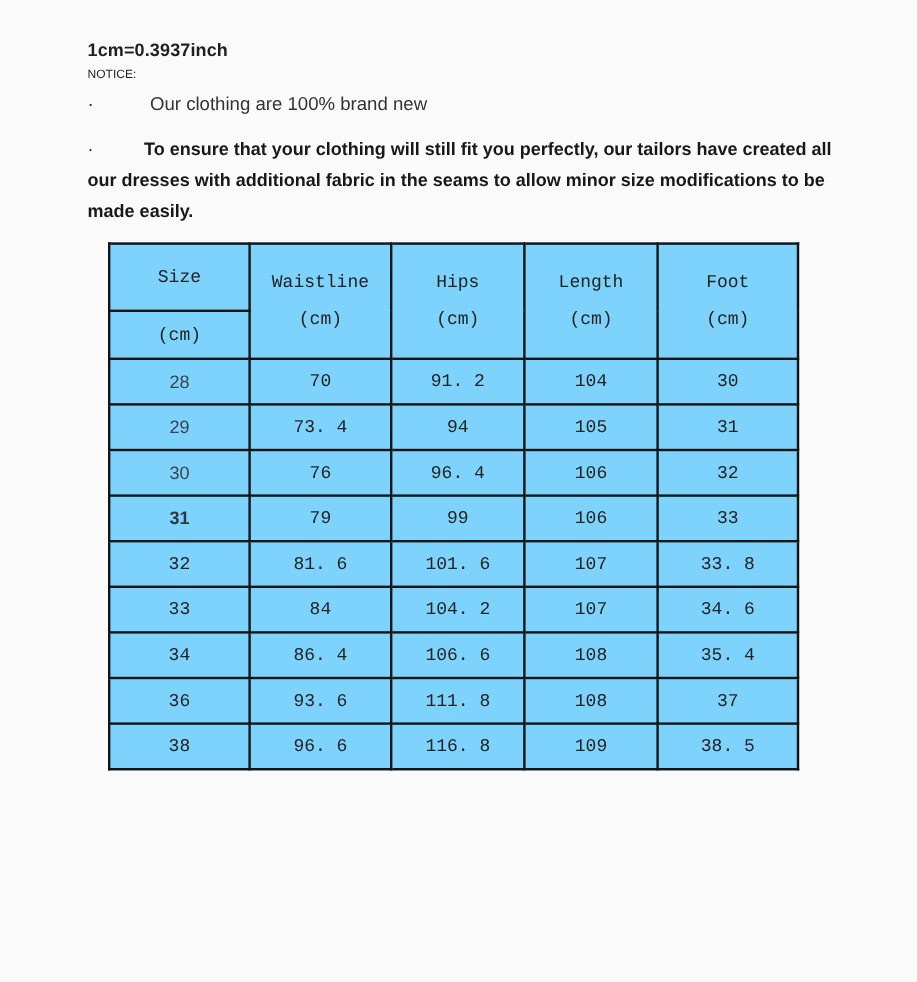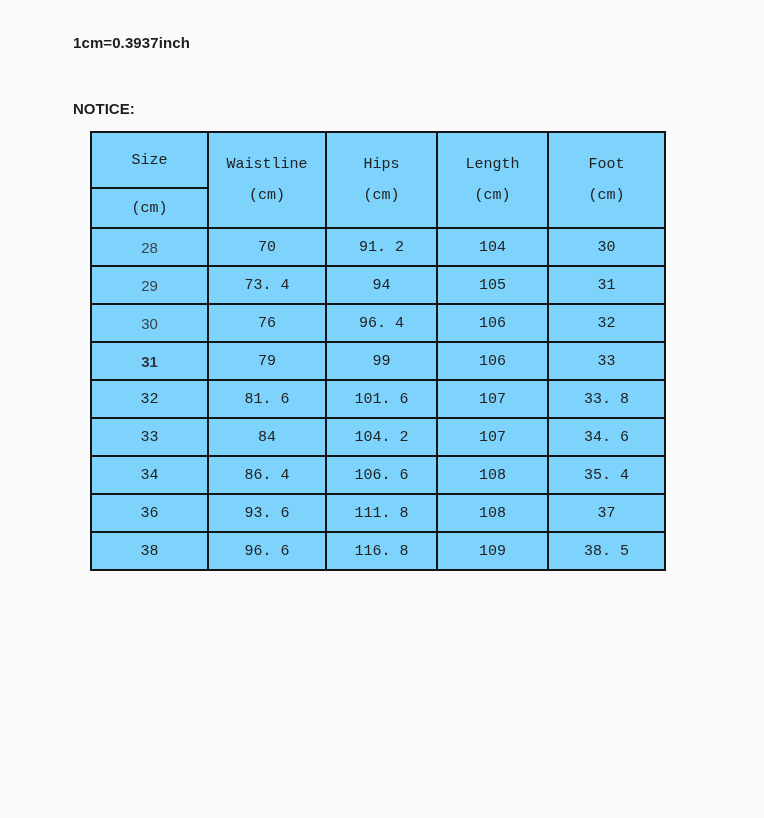--- a/index.html
+++ b/index.html
@@ -10,22 +10,21 @@
     color: #1f1f1f;
     overflow: hidden;
   }
   .content { padding: 33px 70px 16px 73px; }
 
   .conversion {
     font-size: 15px; font-weight: bold; line-height: 20px;
     letter-spacing: 0.1px;
   }
   .notice-title {
-    font-size: 15px; font-weight: bold; line-height: 20px;
-    margin-top: 46px;
+    font-size: 10px; font-weight: normal; line-height: 20px;
   }
   .notices { margin-top: 2px; }
   .notices p { margin: 0; font-size: 15px; line-height: 26px; }
   .notices p.first { margin-bottom: 11px; font-weight: normal; color: #333; font-size: 15.5px; }
   .notices p.bold { font-weight: bold; color: #181818; }
   .notices p.last { margin-top: 5px; }
   .bullet { display: inline-block; width: 6px; font-weight: normal; color: #222; }
   .tab { display: inline-block; width: 41px; }
   .tab-wide { display: inline-block; width: 46px; }
 
@@ -59,20 +58,22 @@
 </head>
 <body>
 
 <div class="content">
 
   <div class="conversion">1cm=0.3937inch</div>
 
   <div class="notice-title">NOTICE:</div>
 
   <div class="notices">
+    <p class="first"><span class="bullet">·</span><span class="tab-wide"></span><span>Our clothing are 100% brand new</span></p>
+    <p class="bold last"><span class="bullet">·</span><span class="tab"></span><span>To ensure that your clothing will still fit you perfectly, our tailors have created all our dresses with additional fabric in the seams to allow minor size modifications to be made easily.</span></p>
   </div>
 
   <table class="size-chart">
     <colgroup>
       <col style="width:117px">
         <col style="width:118px">
         <col style="width:111px">
         <col style="width:111px">
         <col style="width:117px">
     </colgroup>

